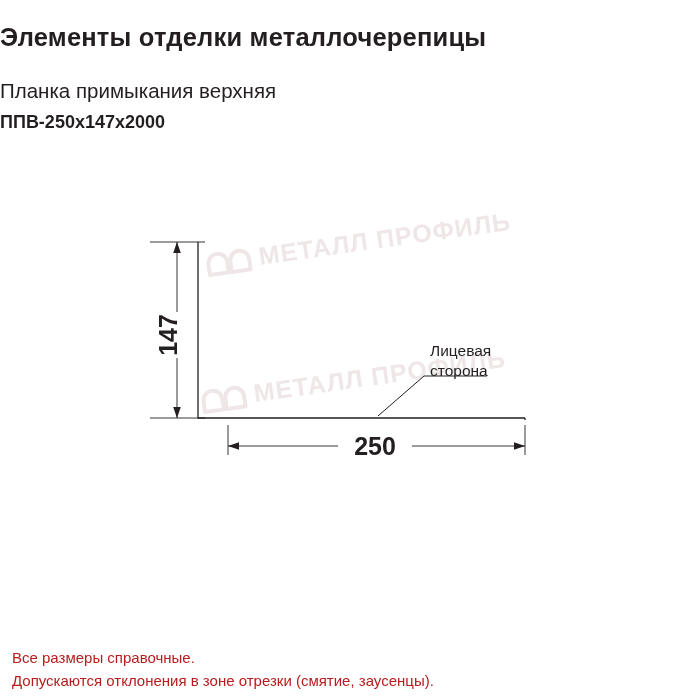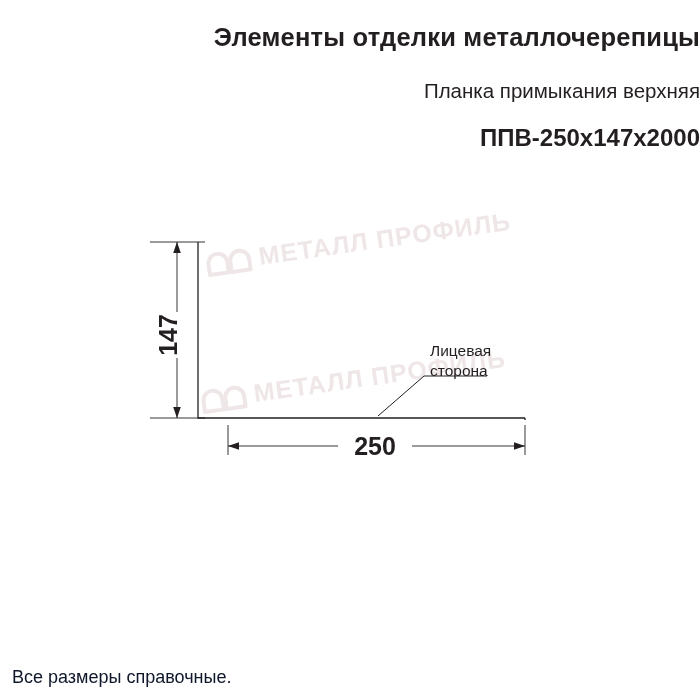--- a/index.html
+++ b/index.html
@@ -18,39 +18,39 @@
   .page {
     position: relative;
     width: 700px;
     height: 700px;
   }
   .title-block {
     position: absolute;
     top: 0;
     left: 0;
     width: 700px;
-    text-align: right;
+    text-align: left;
   }
   .title-main {
     font-size: 25.5px;
     font-weight: bold;
     letter-spacing: 0.2px;
     margin-top: 22px;
     line-height: 1.2;
   }
   .title-sub {
     font-size: 20.5px;
     font-weight: normal;
     margin-top: 25px;
     line-height: 1.25;
   }
   .title-code {
-    font-size: 24px;
+    font-size: 18px;
     font-weight: bold;
-    margin-top: 20px;
+    margin-top: 8px;
     line-height: 1.25;
   }
   .drawing {
     position: absolute;
     top: 180px;
     left: 0;
     width: 700px;
     height: 360px;
   }
   .watermarks {
@@ -92,23 +92,23 @@
     left: 22px; top: 2px; width: 23px; height: 24px;
     border-radius: 12px 12px 2px 2px;
   }
   .wm1 { top: 48px; left: 205px; transform: rotate(-8deg); }
   .wm2 { top: 185px; left: 200px; transform: rotate(-8deg); }
 
   .footer {
     position: absolute;
     left: 12px;
     bottom: 8px;
-    font-size: 18px;
+    font-size: 15px;
     line-height: 1.55;
-    color: #0f172a;
+    color: #b91c1c;
   }
   .footer div { white-space: nowrap; }
   svg text {
     font-family: "Liberation Sans", sans-serif;
     fill: #231f20;
   }
 </style>
 </head>
 <body>
 
@@ -166,15 +166,16 @@
       <g stroke="#231f20" stroke-width="1" fill="none">
         <path d="M378 236 L424 196 L487 196"></path>
       </g>
       <text x="430" y="176" font-size="15.5">Лицевая</text>
       <text x="430" y="196" font-size="15.5">сторона</text>
     </svg>
   </div>
 
   <div class="footer">
     <div>Все размеры справочные.</div>
+    <div>Допускаются отклонения в зоне отрезки (смятие, заусенцы).</div>
   </div>
 
 </div>
 
 </body></html>

